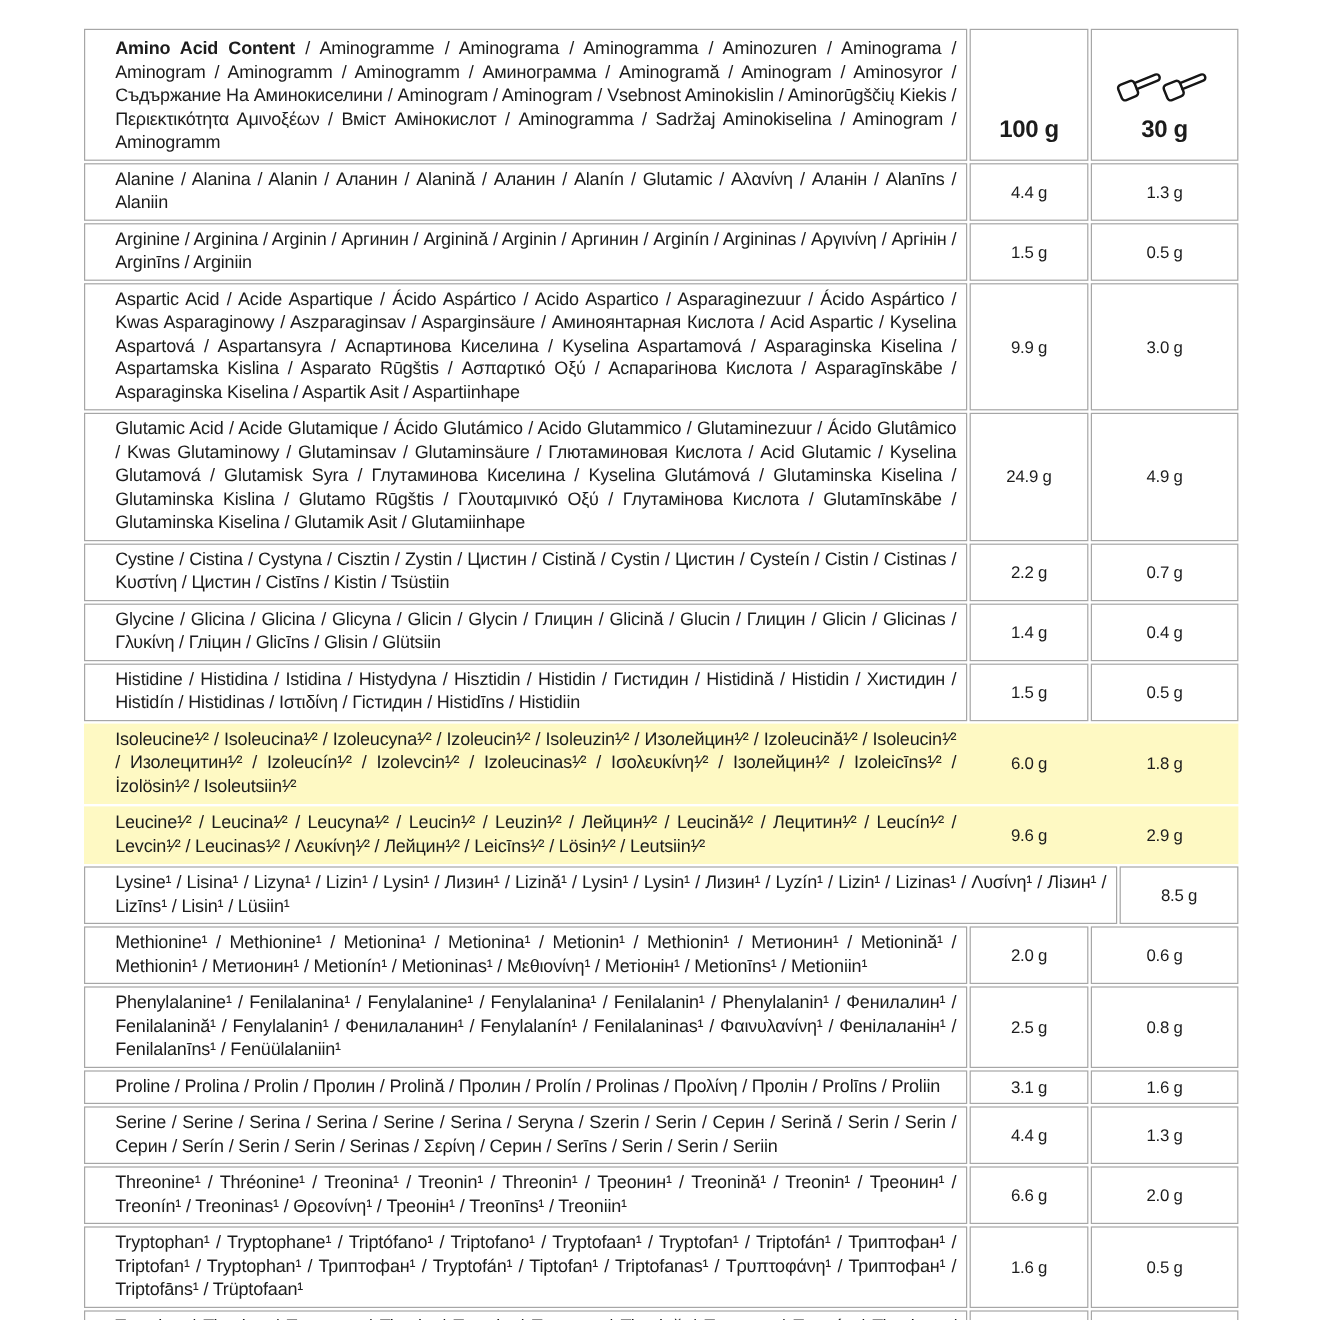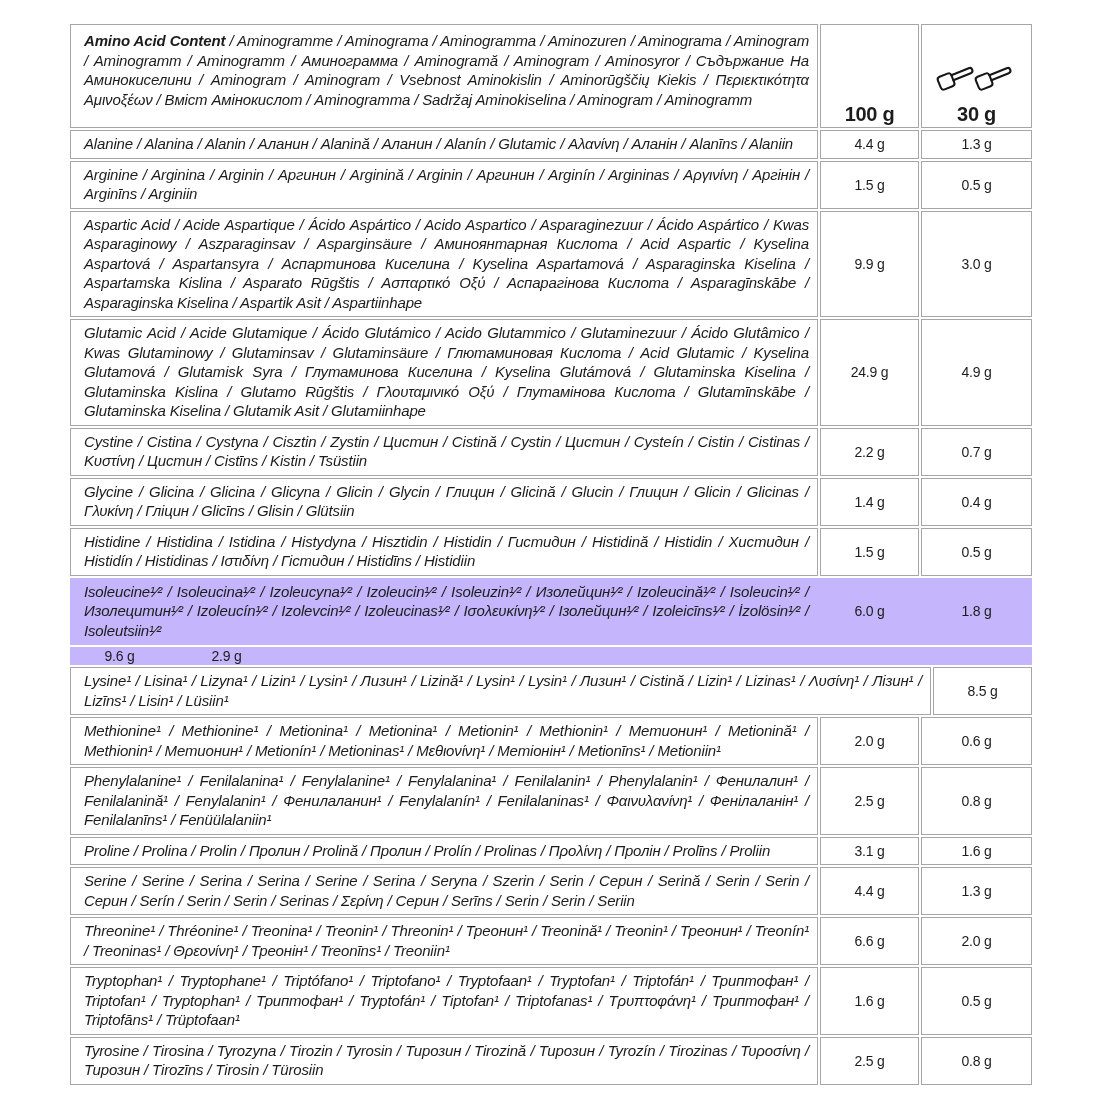--- a/index.html
+++ b/index.html
@@ -10,40 +10,39 @@
   }
   .amino-table {
     position:absolute; left:70px; top:24px; width:962px;
     display:flex; flex-direction:column; gap:2px;
   }
   .row { display:flex; gap:2px; }
   .cell {
     background:#ffffff; border:1px solid #a6a6a6; box-sizing:border-box;
   }
   .name {
-    flex:1 1 auto; padding:3px 8px 4px 13px;
+    flex:1 1 auto; padding:3px 8px 4px 25px;
     font-size:15px; line-height:19.5px; letter-spacing:-0.15px;
     text-align:justify;
-    font-style:italic;
   }
   .val {
     width:99px; flex:0 0 auto;
     display:flex; align-items:center; justify-content:center;
     font-size:14px; letter-spacing:-0.2px;
   }
-  .val.v30 { width:111px; }
-  .row.hl { background:#c4b5fd; }
+  .val.v30 { width:123px; }
+  .row.hl { background:#fef9c3; }
   .row.hl .cell { background:transparent; border-color:transparent; }
   
   .row.header .cell { min-height:104px; }
   .header-name { padding-top:6px; }
   .header-name .bold { font-weight:bold; }
   .header-val {
     flex-direction:column; justify-content:flex-end; 
-    padding-bottom:1px; font-size:20px; font-weight:bold; letter-spacing:-0.3px;
+    padding-bottom:13px; font-size:20px; font-weight:bold; letter-spacing:-0.3px;
   }
   .scoops { display:flex; align-items:flex-start; margin-bottom:10px; }
   .scoop + .scoop { margin-left:-8px; }
 </style>
 </head>
 <body>
 
 <div class="amino-table">
   <div class="row header">
     <div class="cell name header-name"><span class="bold">Amino Acid Content</span><span> / Aminogramme / Aminograma / Aminogramma / Aminozuren / Aminograma / Aminogram / Aminogramm / Aminogramm / Аминограмма / Aminogramă / Aminogram / Aminosyror / Съдържание На Аминокиселини / Aminogram / Aminogram / Vsebnost Aminokislin / Aminorūgščių Kiekis / Περιεκτικότητα Αμινοξέων / Вміст Амінокислот / Aminogramma / Sadržaj Aminokiselina / Aminogram / Aminogramm</span></div>
@@ -111,26 +110,27 @@
     <div class="cell val v30">0.5 g</div>
   </div>
 
   <div class="row hl">
     <div class="cell name">Isoleucine¹⁄² / Isoleucina¹⁄² / Izoleucyna¹⁄² / Izoleucin¹⁄² / Isoleuzin¹⁄² / Изолейцин¹⁄² / Izoleucină¹⁄² / Isoleucin¹⁄² / Изолецитин¹⁄² / Izoleucín¹⁄² / Izolevcin¹⁄² / Izoleucinas¹⁄² / Ισολευκίνη¹⁄² / Ізолейцин¹⁄² / Izoleicīns¹⁄² / İzolösin¹⁄² / Isoleutsiin¹⁄²</div>
     <div class="cell val">6.0 g</div>
     <div class="cell val v30">1.8 g</div>
   </div>
 
   <div class="row hl">
+    <div class="cell name">Leucine¹⁄² / Leucina¹⁄² / Leucyna¹⁄² / Leucin¹⁄² / Leuzin¹⁄² / Лейцин¹⁄² / Leucină¹⁄² / Лецитин¹⁄² / Leucín¹⁄² / Levcin¹⁄² / Leucinas¹⁄² / Λευκίνη¹⁄² / Лейцин¹⁄² / Leicīns¹⁄² / Lösin¹⁄² / Leutsiin¹⁄²</div>
     <div class="cell val">9.6 g</div>
     <div class="cell val v30">2.9 g</div>
   </div>
 
   <div class="row">
-    <div class="cell name">Lysine¹ / Lisina¹ / Lizyna¹ / Lizin¹ / Lysin¹ / Лизин¹ / Lizină¹ / Lysin¹ / Lysin¹ / Лизин¹ / Cistină / Lizin¹ / Lizinas¹ / Λυσίνη¹ / Лізин¹ / Lizīns¹ / Lisin¹ / Lüsiin¹</div>
+    <div class="cell name">Lysine¹ / Lisina¹ / Lizyna¹ / Lizin¹ / Lysin¹ / Лизин¹ / Lizină¹ / Lysin¹ / Lysin¹ / Лизин¹ / Lyzín¹ / Lizin¹ / Lizinas¹ / Λυσίνη¹ / Лізин¹ / Lizīns¹ / Lisin¹ / Lüsiin¹</div>
     <div class="cell val">8.5 g</div>
   </div>
 
   <div class="row">
     <div class="cell name">Methionine¹ / Methionine¹ / Metionina¹ / Metionina¹ / Metionin¹ / Methionin¹ / Метионин¹ / Metionină¹ / Methionin¹ / Метионин¹ / Metionín¹ / Metioninas¹ / Μεθιονίνη¹ / Метіонін¹ / Metionīns¹ / Metioniin¹</div>
     <div class="cell val">2.0 g</div>
     <div class="cell val v30">0.6 g</div>
   </div>
 
   <div class="row">

